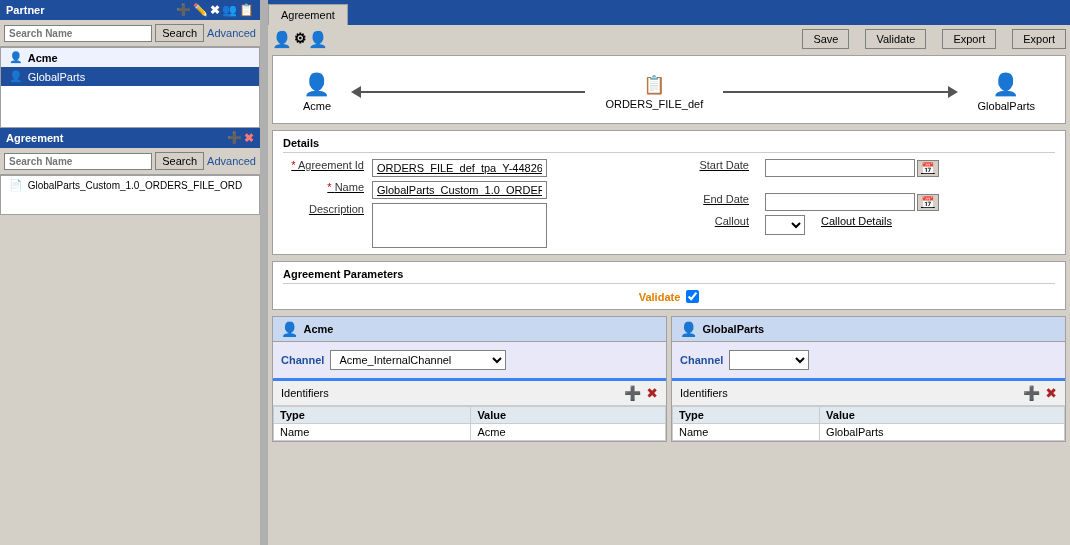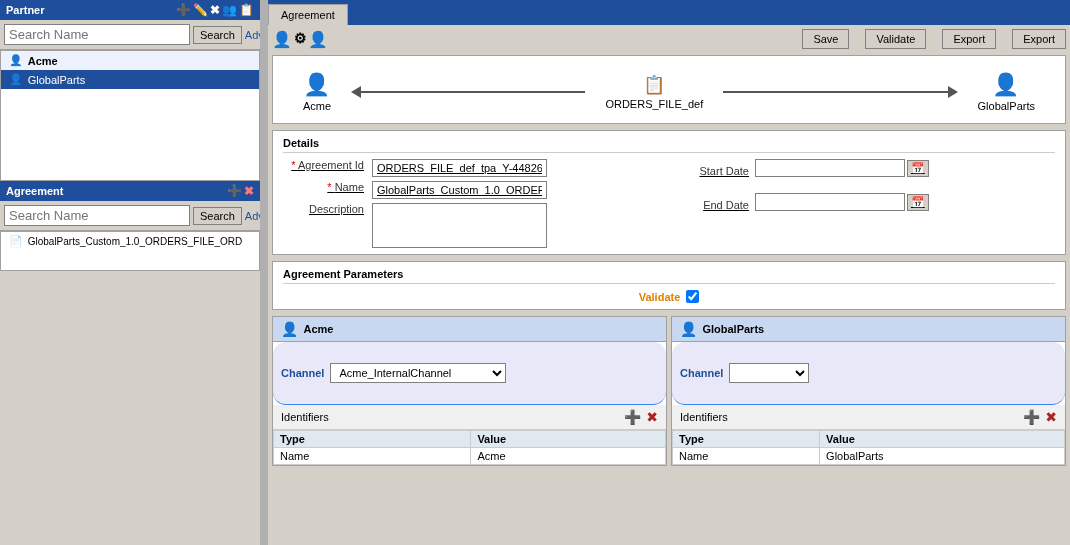--- a/index.html
+++ b/index.html
@@ -34,23 +34,24 @@
       align-items: center;
       padding: 4px;
       gap: 3px;
       background: #d4d0c8;
       border-bottom: 1px solid #a0a0a0;
     }
     .search-bar input {
       flex: 1;
       border: 1px solid #808080;
       padding: 2px 4px;
-      font-size: 13px;
+      font-size: 10px;
       background: white;
       color: #666;
+      font-weight: bold;
     }
     .search-bar button {
       padding: 2px 6px;
       background: #d4d0c8;
       border: 1px solid #808080;
       font-size: 11px;
       cursor: pointer;
     }
     .search-bar .advanced-link {
       color: #1f4e9c;
@@ -217,22 +218,22 @@
       border: 1px solid #808080;
       padding: 2px 4px;
       font-size: 11px;
       background: white;
       height: 50px;
       resize: none;
       width: 100%;
     }
     .right-row {
       display: flex;
-      align-items: flex-end;
-      gap: 6px;
+      align-items: flex-start;
+      gap: 16px;
     }
     .right-label {
       width: 65px;
       text-align: right;
       color: #333;
     }
     .date-input-wrapper {
       display: flex;
       align-items: center;
       gap: 2px;
@@ -291,24 +292,23 @@
       padding: 4px 8px;
       display: flex;
       align-items: center;
       gap: 5px;
       font-weight: bold;
     }
     .channel-row {
       display: flex;
       align-items: center;
       gap: 6px;
-      padding: 21px 8px;
+      padding: 8px 8px;
       background: #e8e8f8;
-      border-bottom: 1px solid #3b82f6;
-      border-radius: 13px;
+      border-bottom: 3px solid #3b82f6;
     }
     .channel-label { color: #1f4e9c; font-weight: bold; }
     .channel-select {
       border: 1px solid #808080;
       padding: 2px 4px;
       font-size: 11px;
       background: white;
     }
     .identifiers-header {
       display: flex;
@@ -332,21 +332,21 @@
     .id-table td {
       border: 1px solid #ccc;
       padding: 2px 6px;
     }
     .id-table tr:nth-child(odd) td { background: white; }
     .id-table tr:nth-child(even) td { background: #f5f5f5; }
 
     .left-section-top {
       display: flex;
       flex-direction: column;
-      height: 181px;
+      height: 128px;
     }
     .left-section-bottom {
       display: flex;
       flex-direction: column;
       flex: 1;
     }
   </style>
 </head>
 <body>
 
@@ -483,20 +483,27 @@
               <button class="cal-btn">📅</button>
             </div>
           </div>
           <div class="right-row" style="margin-top:16px;">
             <div class="right-label">End Date</div>
             <div class="date-input-wrapper">
               <input type="text" class="date-input" style="">
               <button class="cal-btn">📅</button>
             </div>
           </div>
+          <div class="right-row" style="margin-top:4px;">
+            <div class="right-label">Callout</div>
+            <select class="dropdown-select" style="width:40px;">
+              <option></option>
+            </select>
+            <span>Callout Details</span>
+          </div>
         </div>
       </div>
     </div>
 
     <div class="params-section">
       <div class="section-title">Agreement Parameters</div>
       <div class="validate-row">
         <span class="validate-label">Validate</span>
         <input type="checkbox" checked="" style="">
       </div>

